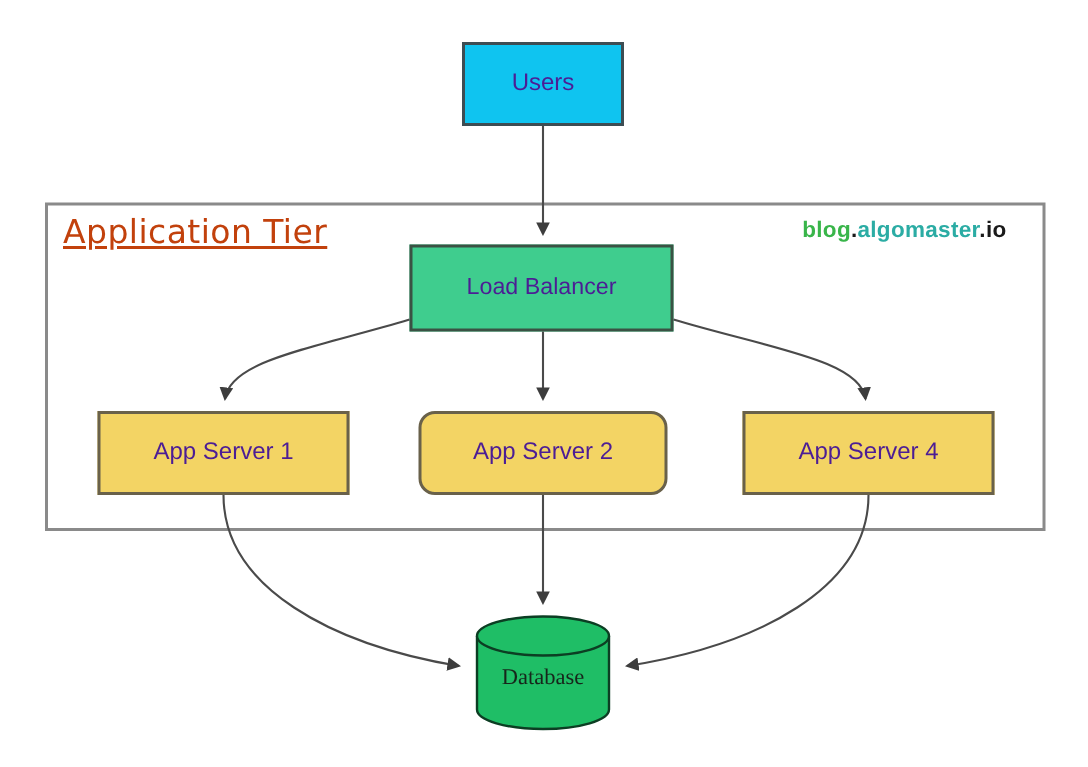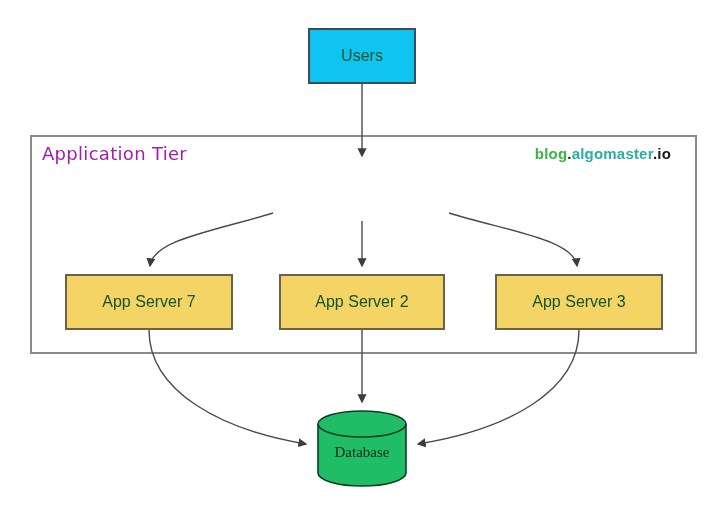--- a/index.html
+++ b/index.html
@@ -10,57 +10,58 @@
     background: #ffffff;
     font-family: "Liberation Sans", sans-serif;
     overflow: hidden;
   }
   .node {
     position: absolute;
     display: flex;
     align-items: center;
     justify-content: center;
     font-size: 16px;
-    color: #14532d;
+    color: #4c1d95;
     box-sizing: border-box;
     z-index: 3;
   }
   .node-users {
     left: 308px; top: 28px; width: 108px; height: 56px;
     background: var(--users-fill);
     border: 2px solid #3d4d53;
   }
   .node-lb {
     left: 273px; top: 163px; width: 176px; height: 58px;
     background: var(--load-balancer-fill);
     border: 2px solid #3a5244;
     font-size: 15.5px;
   }
   .node-app {
     top: 274px; width: 168px; height: 56px;
     background: var(--app-server-fill);
     border: 2px solid #69614a;
   }
   .node-app1 { left: 65px; }
-  .node-app2 { left: 279px; width: 166px; }
+  .node-app2 { left: 279px; width: 166px; border-radius: 11px; }
   .node-app3 { left: 495px; }
   .tier {
     position: absolute;
     left: 30px; top: 135px; width: 667px; height: 219px;
     border: 2px solid var(--container-border);
     box-sizing: border-box;
     z-index: 1;
   }
   .tier-label {
     position: absolute;
     left: 10px; top: 6px;
     font-family: "DejaVu Sans", sans-serif;
-    font-size: 18px;
+    font-size: 22px;
     letter-spacing: 0.3px;
-    color: #a21caf;
+    color: #c2410c;
+    text-decoration: underline;
   }
   .watermark {
     position: absolute;
     right: 24px; top: 8px;
     font-size: 15px;
     font-weight: bold;
     letter-spacing: 0.2px;
     white-space: nowrap;
   }
   .wm-blog { color: var(--watermark-blog); }
@@ -99,31 +100,34 @@
 
   <div class="tier">
     <div class="tier-label">Application Tier</div>
     <div class="watermark"><span class="wm-blog">blog</span><span class="wm-dot">.</span><span class="wm-algo">algomaster</span><span class="wm-dot">.</span><span class="wm-io">io</span></div>
   </div>
 
   <div class="node node-users">
     <span>Users</span>
   </div>
 
+  <div class="node node-lb">
+    <span>Load Balancer</span>
+  </div>
 
   <div class="node node-app node-app1">
-    <span>App Server 7</span>
+    <span>App Server 1</span>
   </div>
 
   <div class="node node-app node-app2">
     <span>App Server 2</span>
   </div>
 
   <div class="node node-app node-app3">
-    <span>App Server 3</span>
+    <span>App Server 4</span>
   </div>
 
   <svg class="db-svg" width="92" height="78" viewBox="0 0 92 78">
     <path d="M2 14 V63 a44 13 0 0 0 88 0 V14" fill="#1FBE66" stroke="#0c3e23" stroke-width="1.6"></path>
     <ellipse cx="46" cy="14" rx="44" ry="13" fill="#1FBE66" stroke="#0c3e23" stroke-width="1.6"></ellipse>
   </svg>
   <div class="db-label">Database</div>
 
   <svg class="arrows" width="725" height="511" viewBox="0 0 725 511">
     <defs>

